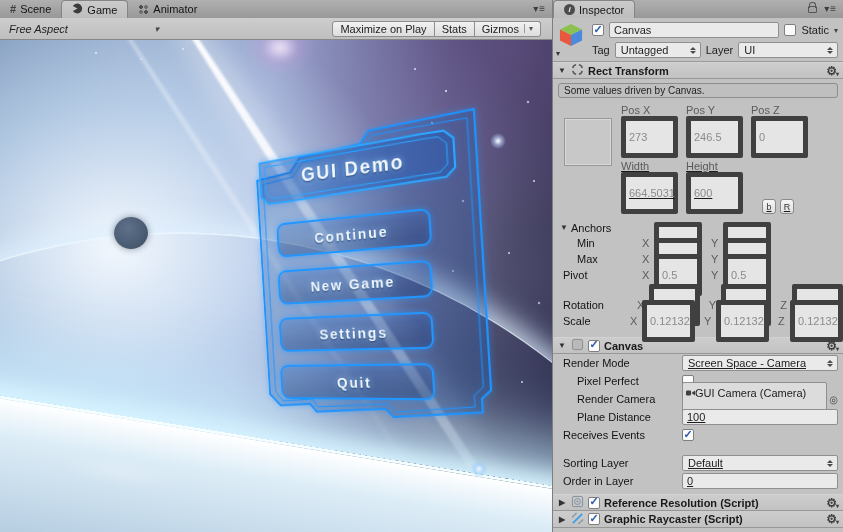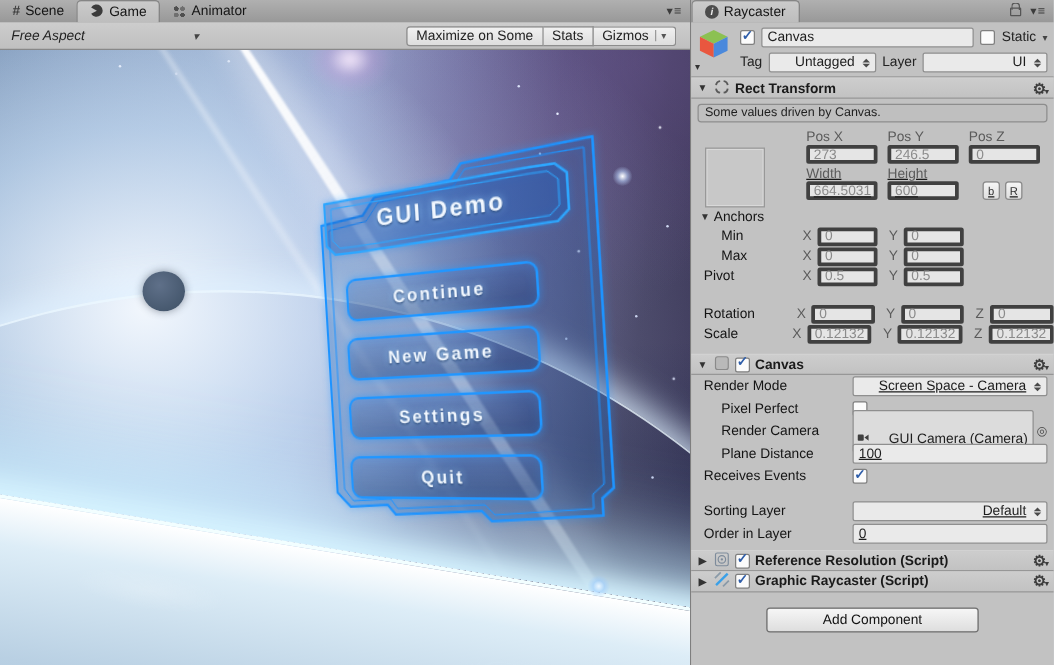--- a/index.html
+++ b/index.html
@@ -108,60 +108,60 @@
   .go-right { flex:1; }
   .go-row { display:flex; align-items:center; gap:5px; height:16px; }
   .go-row + .go-row { margin-top:4px; }
   .cb { width:12px; height:12px; background:#fbfbfb; border:1px solid #7f7f7f; border-radius:2px;
     display:inline-flex; align-items:center; justify-content:center; flex:none; }
   .cb .mark { color:#2e5da9; font-size:11px; font-weight:bold; line-height:1; transform:translateY(-1px); }
   .tfield { height:16px; background:#eaeaea; border:1px solid #8f8f8f; border-radius:2px; padding:0 4px;
     display:flex; align-items:center; color:#1d1d1d; }
   .name-field { flex:1; }
   .dropdown { height:16px; background:#eaeaea; border:1px solid #8f8f8f; border-radius:2px; padding:0 2px 0 5px;
-    display:flex; align-items:center; justify-content:flex-end; gap:4px; color:#1d1d1d; }
+    display:flex; align-items:center; justify-content:space-between; gap:4px; color:#1d1d1d; }
   .updn { display:flex; flex-direction:column; align-items:center; gap:1px; padding:0 2px; }
   .updn i { display:block; width:0; height:0; border-left:3px solid transparent; border-right:3px solid transparent; }
   .updn .tu { border-bottom:3px solid #4a4a4a; }
   .updn .td { border-top:3px solid #4a4a4a; }
   .mini-label { color:#222; }
   .sep { height:1px; background:#9a9a9a; }
   .comp-header { height:17px; display:flex; align-items:center; gap:4px; padding:0 4px;
     border-top:1px solid #d2d2d2; border-bottom:1px solid #979797; background:linear-gradient(#cdcdcd,#c2c2c2); font-weight:bold; }
   .fold { font-size:8px; color:#333; width:10px; text-align:center; flex:none; }
   .gear-wrap { margin-left:auto; display:flex; align-items:flex-end; color:#3d3d3d; }
   .gear-wrap .g { font-size:12px; line-height:12px; }
   .gear-wrap .gc { font-size:6px; line-height:6px; margin-left:-1px; }
   .helpbox { margin:4px 5px 2px 5px; height:15px; border:1px solid #8d8d8d; background:#bfbfbf; border-radius:3px;
     padding:0 5px; font-size:10px; color:#1e1e1e; display:flex; align-items:center; }
   .rt-grid { position:relative; padding:4px 6px 6px 0; }
   .anchor-box { position:absolute; left:11px; top:18px; width:48px; height:48px; border:1px solid #989898;
     background:#c8c8c8; box-shadow:inset 0 0 0 1px #d9d9d9; }
-  .rt-cols { margin-left:92px; display:flex; gap:8px; }
+  .rt-cols { margin-left:68px; display:flex; gap:8px; }
   .rt-col { width:57px; }
   .rt-col.last { display:flex; align-items:flex-end; gap:4px; width:auto; margin-left:11px; }
   .rt-label { color:#5b5b5b; height:12px; display:flex; align-items:center; }
-  .rt-field { height:15px; background:#e5e5e5; border:3px solid #404040; border-radius:2px; padding:4px 3px;
+  .rt-field { height:15px; background:#e5e5e5; border:5px solid #404040; border-radius:2px; padding:16px 3px;
     color:#8b8b8b; display:flex; align-items:center; }
   .rt-row2 { margin-top:2px;text-decoration:underline; }
   .mini-btn { width:14px; height:15px; background:linear-gradient(#f5f5f5,#dfdfdf); border:1px solid #8a8a8a;
     border-radius:3px; font-size:9px; color:#333; display:flex; align-items:center; justify-content:center; font-family:inherit; padding:0; }
   .fold-row { display:flex; align-items:center; height:15px; padding-left:6px; gap:2px; color:#141414; }
   .arow { display:flex; align-items:center; height:16px; padding-left:10px; }
   .arow .albl { width:79px; color:#141414; }
   .arow .albl.sub { padding-left:14px; }
   .axis { width:12px; color:#5b5b5b; flex:none; }
   .afield { width:48px; margin-right:9px; }
   .afield3 { width:53px; margin-right:9px; }
   .crow { display:flex; align-items:center; height:18px; padding:0 5px 0 10px; }
   .crow .clbl { width:119px; color:#141414; flex:none; }
   .crow .clbl.ind { padding-left:14px; }
   .crow .grow { flex:1;text-decoration:underline; }
   .obj-field { flex:1; height:16px; background:#dcdcdc; border:1px solid #8f8f8f; border-radius:2px; padding:16px 3px;
-    display:flex; align-items:flex-start; gap:16px; color:#1d1d1d; white-space:nowrap; overflow:hidden; }
+    display:flex; align-items:flex-end; gap:0; color:#1d1d1d; white-space:nowrap; overflow:hidden; }
   .picker { font-size:10px; color:#444; margin-left:2px; }
   .addc-wrap { display:flex; justify-content:center; margin-top:12px; }
   .addc { width:170px; height:20px; background:linear-gradient(#f6f6f6,#dedede); border:1px solid #6f6f6f;
     border-radius:3px; font-size:11px; color:#111; font-family:inherit; }
   .gap8 { height:8px; } .gap10 { height:10px; } .gap14 { height:14px; } .gap4 { height:4px; }
 </style>
 </head>
 <body>
 
 <div class="left-pane">
@@ -183,21 +183,21 @@
     <span class="pane-menu">▾≡</span>
   </div>
 
   <div class="game-toolbar">
     <div class="aspect">
       <span>Free Aspect</span>
       <span class="caret">▾</span>
     </div>
     <div class="tb-spacer"></div>
     <div class="tb-group">
-      <button class="tbtn">Maximize on Some</button>
+      <button class="tbtn">Maximize on Play</button>
       <button class="tbtn">Stats</button>
       <button class="tbtn">
         <span>Gizmos</span>
         <span class="caret">▾</span>
       </button>
     </div>
   </div>
 
   <div class="game-view">
     <div class="distant-arc"></div>
@@ -226,21 +226,21 @@
       <div class="menu-btn scifi-text" style="left:26px; top:196px;">Settings</div>
       <div class="menu-btn scifi-text" style="left:24px; top:246px;">Quit</div>
     </div>
   </div>
 </div>
 
 <div class="right-pane">
   <div class="tabbar">
     <div class="tab active">
       <span class="info-icon">i</span>
-      <span>Raycaster</span>
+      <span>Inspector</span>
     </div>
     <span class="lock"></span>
     <span class="pane-menu">▾≡</span>
   </div>
 
   <div class="inspector-body">
 
     <div class="go-header">
       <div class="cube-wrap">
         <svg width="26" height="26" viewBox="0 0 16 16">

